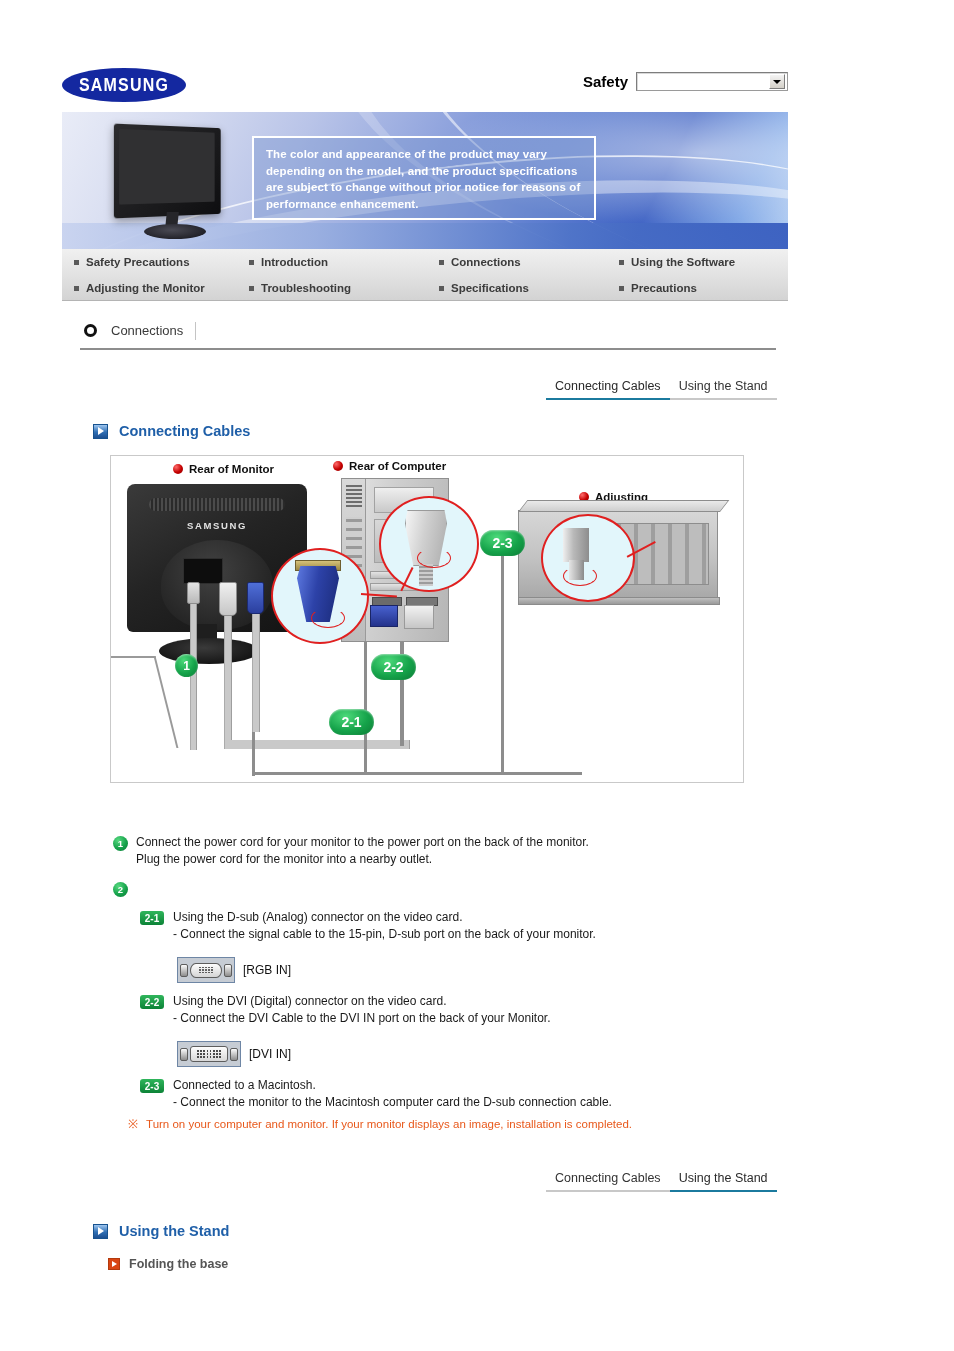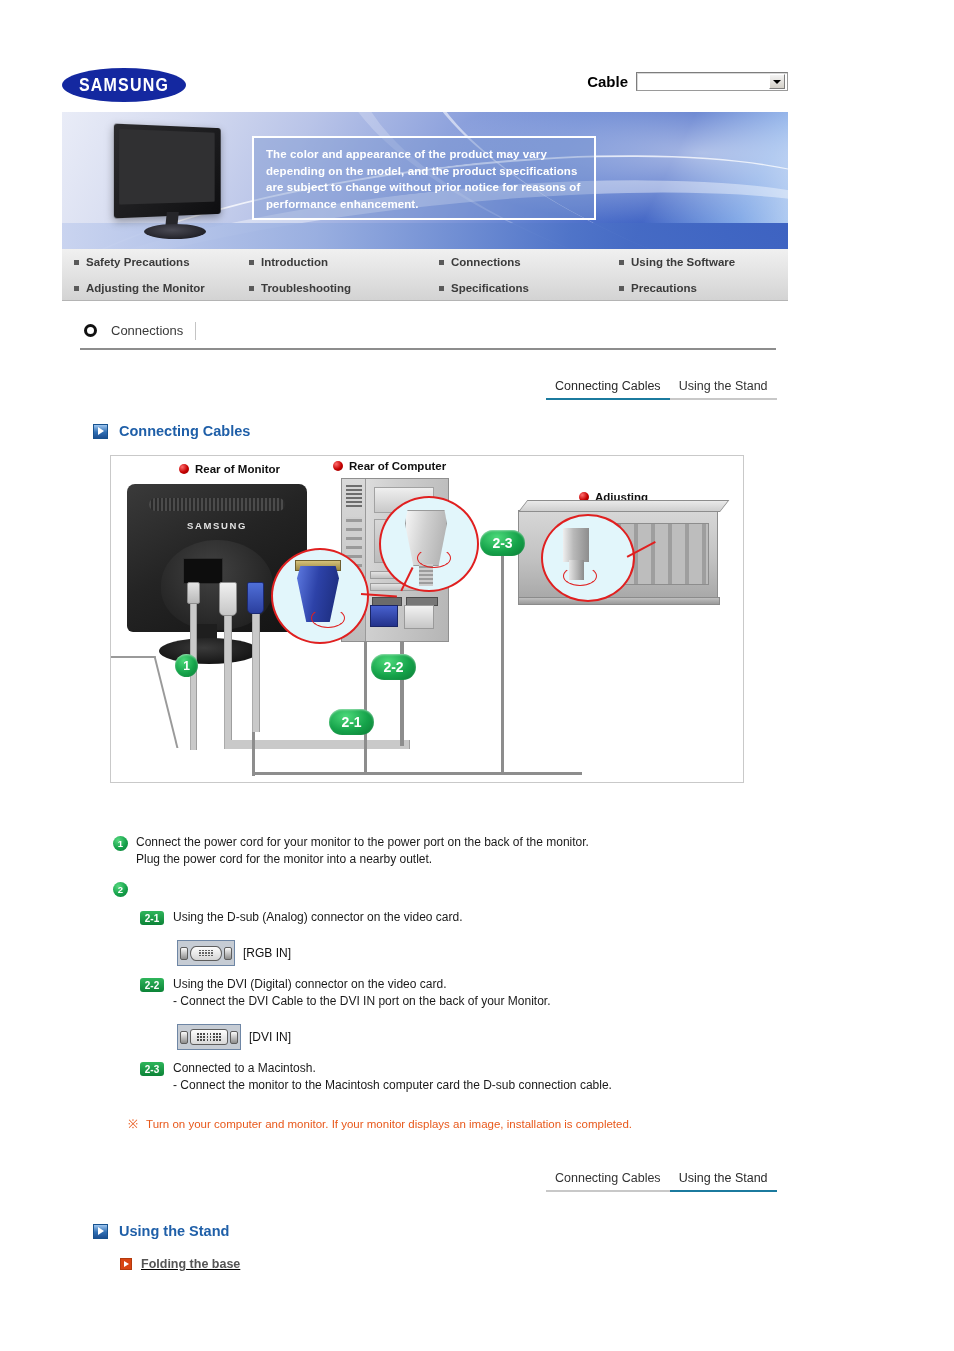--- a/index.html
+++ b/index.html
@@ -191,21 +191,21 @@
     display: flex; align-items: center; justify-content: center;
   }
   .sec-ico i {
     width: 0; height: 0; border-top: 4px solid transparent;
     border-bottom: 4px solid transparent; border-left: 6px solid #ffffff;
     margin-left: 1px;
   }
   .sec-title { font-size: 14.5px; font-weight: bold; color: #1f5fa8; }
 
   
-  .sub-head { position: absolute; left: 120px; top: 1257px; display: flex; align-items: center; gap: 9px; text-decoration: underline; }
+  .sub-head { position: absolute; left: 108px; top: 1257px; display: flex; align-items: center; gap: 9px; }
   .sub-ico {
     width: 12px; height: 12px; background: #d94512; border: 1px solid #b23a0d;
     display: flex; align-items: center; justify-content: center;
   }
   .sub-ico i {
     width: 0; height: 0; border-top: 3px solid transparent;
     border-bottom: 3px solid transparent; border-left: 5px solid #ffffff;
     margin-left: 1px;
   }
   .sub-title { font-size: 12.5px; font-weight: bold; color: #555; }
@@ -216,21 +216,21 @@
     border: 1px solid #c9c9c9; background: #ffffff; overflow: hidden;
   }
   .dg-label {
     position: absolute; display: flex; align-items: center; gap: 6px;
     font-size: 11.5px; font-weight: bold; color: #101010;
   }
   .dg-label .dot {
     width: 10px; height: 10px; border-radius: 50%;
     background: radial-gradient(circle at 32% 30%, #ff6b6b 0%, #c40000 55%, #8e0000 100%);
   }
-  #lbl-monitor { left: 68px; top: 7px; }
+  #lbl-monitor { left: 62px; top: 7px; }
   #lbl-computer { left: 222px; top: 4px; }
   #lbl-mac { left: 468px; top: 35px; }
 
   
   .mback {
     position: absolute; left: 16px; top: 28px; width: 180px; height: 148px;
     background: linear-gradient(150deg, #3a3a3a 0%, #242424 45%, #131313 100%);
     border-radius: 8px 8px 6px 6px;
   }
   .mback .vent {
@@ -481,21 +481,21 @@
 </head>
 <body>
 
 <div class="page">
 
   <div class="header-row">
     <div class="samsung-logo">
       <span class="slogo-text">SAMSUNG</span>
     </div>
     <div class="model-group">
-      <span class="model-label">Cable</span>
+      <span class="model-label">Safety</span>
       <div class="model-select">
         <span class="sel-value"></span>
         <span class="sel-arrow">
             <i></i>
           </span>
       </div>
     </div>
   </div>
 
   <div class="banner">
@@ -670,20 +670,21 @@
 
     <div class="irow" style="margin-top:12px;">
       <span class="num-badge">2</span>
     </div>
 
     <div class="sub-block">
       <div class="sub-row">
         <span class="sub-badge">2-1</span>
         <span class="itext">
           <span>Using the D-sub (Analog) connector on the video card.</span><br>
+          <span>- Connect the signal cable to the 15-pin, D-sub port on the back of your monitor.</span>
         </span>
       </div>
       <div class="port-row">
         <span class="port-box">
           <span class="screw"></span>
           <span class="dsub-shell">
             <span class="pin-row">
                 <i class="pin"></i>
                 <i class="pin"></i>
                 <i class="pin"></i>

